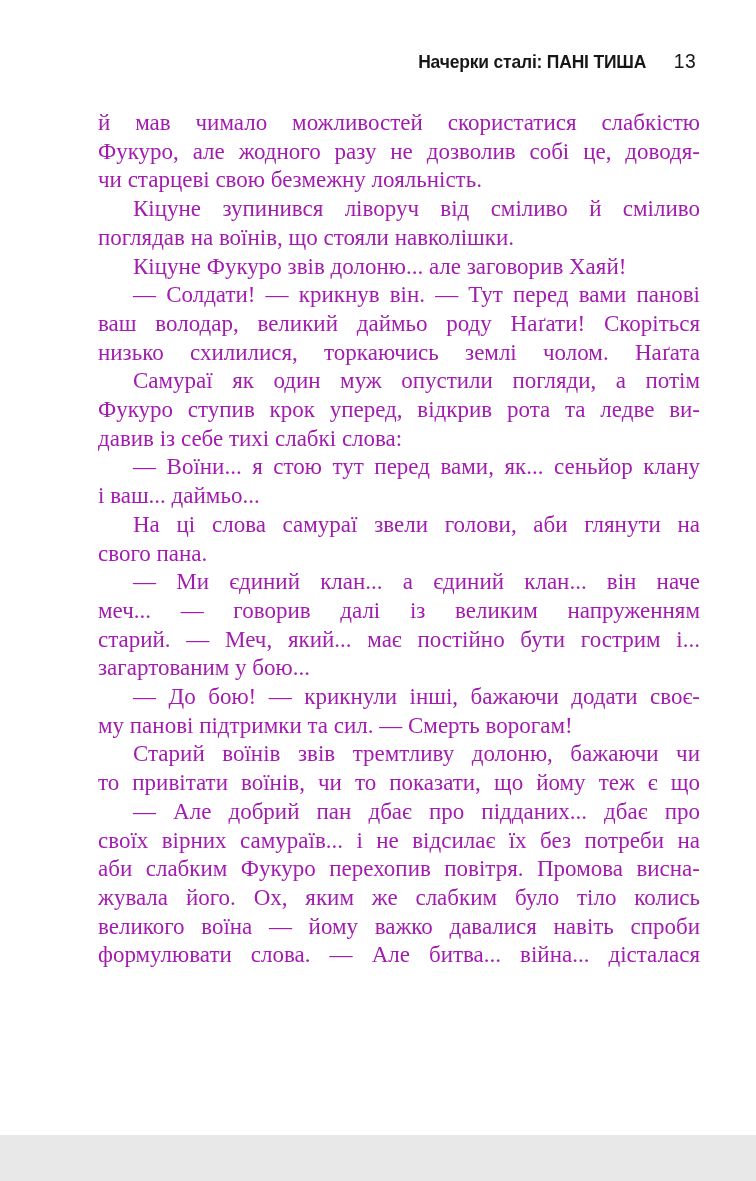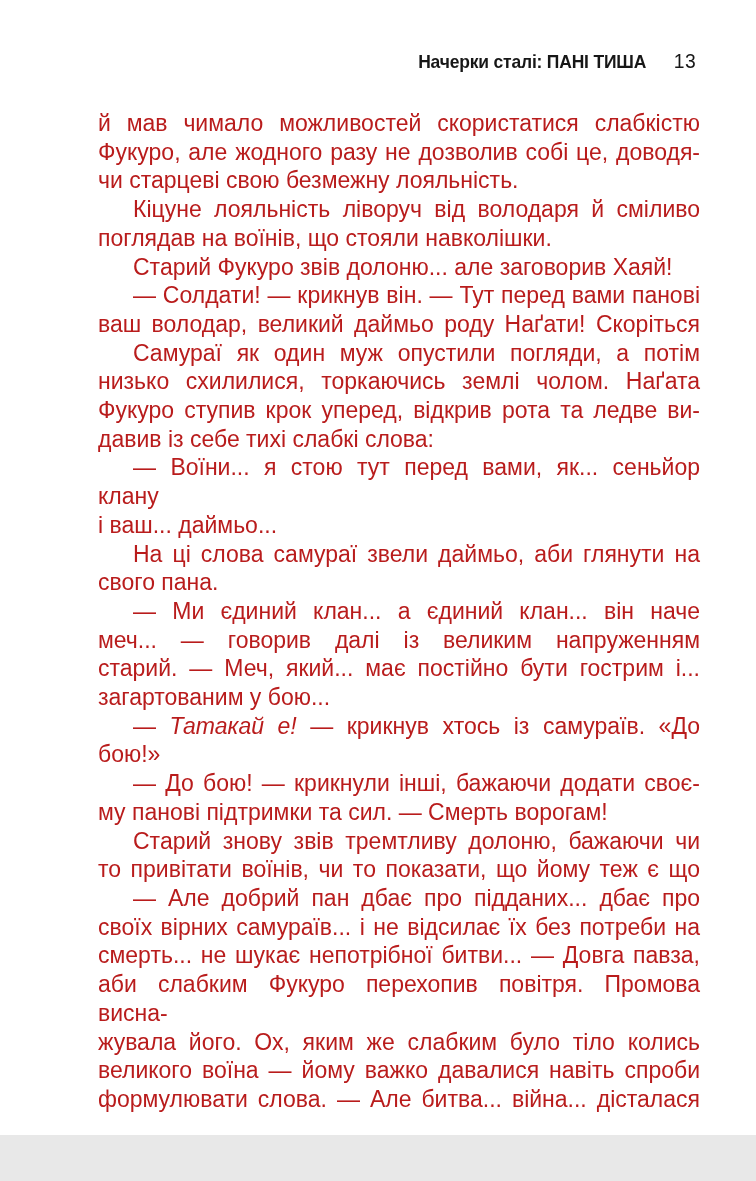--- a/index.html
+++ b/index.html
@@ -28,24 +28,24 @@
     letter-spacing:-0.2px;
   }
   .page-num{
     font-size:21px;
     font-weight:400;
     letter-spacing:0.5px;
   }
   .text-block{
     position:absolute;
     left:98px;top:109px;width:602px;
-    font-family:Liberation Sans, sans-serif;
+    font-family:Liberation Serif, serif;
     font-size:23px;
     line-height:28.7px;
-    color:#b91c1c;
+    color:#a21caf;
   }
   .paragraph{margin:0;}
   .line{
     text-align:justify;
     white-space:normal;
   }
   .line.just{
     text-align:justify;
     text-align-last:justify;
   }
@@ -66,65 +66,61 @@
     <span class="page-num">13</span>
   </div>
 
   <div class="text-block" id="text-block">
       <div class="paragraph">
         <div class="line just"><span>й мав чимало можливостей скористатися слабкістю</span></div>
         <div class="line just"><span>Фукуро, але жодного разу не дозволив собі це, доводя-</span></div>
         <div class="line"><span>чи старцеві свою безмежну лояльність.</span></div>
       </div>
       <div class="paragraph">
-        <div class="line just indent"><span>Кіцуне лояльність ліворуч від володаря й сміливо</span></div>
+        <div class="line just indent"><span>Кіцуне зупинився ліворуч від сміливо й сміливо</span></div>
         <div class="line"><span>поглядав на воїнів, що стояли навколішки.</span></div>
       </div>
       <div class="paragraph">
-        <div class="line indent"><span>Старий Фукуро звів долоню... але заговорив Хаяй!</span></div>
+        <div class="line indent"><span>Кіцуне Фукуро звів долоню... але заговорив Хаяй!</span></div>
       </div>
       <div class="paragraph">
         <div class="line just indent"><span>— Солдати! — крикнув він. — Тут перед вами панові</span></div>
         <div class="line just"><span>ваш володар, великий даймьо роду Наґати! Скоріться</span></div>
       </div>
       <div class="paragraph">
+        <div class="line just"><span>низько схилилися, торкаючись землі чолом. Наґата</span></div>
         <div class="line just indent"><span>Самураї як один муж опустили погляди, а потім</span></div>
-        <div class="line just"><span>низько схилилися, торкаючись землі чолом. Наґата</span></div>
         <div class="line just"><span>Фукуро ступив крок уперед, відкрив рота та ледве ви-</span></div>
         <div class="line"><span>давив із себе тихі слабкі слова:</span></div>
       </div>
       <div class="paragraph">
         <div class="line just indent"><span>— Воїни... я стою тут перед вами, як... сеньйор клану</span></div>
         <div class="line"><span>і ваш... даймьо...</span></div>
       </div>
       <div class="paragraph">
-        <div class="line just indent"><span>На ці слова самураї звели даймьо, аби глянути на</span></div>
+        <div class="line just indent"><span>На ці слова самураї звели голови, аби глянути на</span></div>
         <div class="line"><span>свого пана.</span></div>
       </div>
       <div class="paragraph">
         <div class="line just indent"><span>— Ми єдиний клан... а єдиний клан... він наче</span></div>
         <div class="line just"><span>меч... — говорив далі із великим напруженням</span></div>
         <div class="line just"><span>старий. — Меч, який... має постійно бути гострим і...</span></div>
         <div class="line"><span>загартованим у бою...</span></div>
       </div>
       <div class="paragraph">
-        <div class="line just indent"><span>— </span><em>Татакай е!</em><span> — крикнув хтось із самураїв. «До бою!»</span></div>
-      </div>
-      <div class="paragraph">
         <div class="line just indent"><span>— До бою! — крикнули інші, бажаючи додати своє-</span></div>
         <div class="line"><span>му панові підтримки та сил. — Смерть ворогам!</span></div>
       </div>
       <div class="paragraph">
-        <div class="line just indent"><span>Старий знову звів тремтливу долоню, бажаючи чи</span></div>
+        <div class="line just indent"><span>Старий воїнів звів тремтливу долоню, бажаючи чи</span></div>
         <div class="line just"><span>то привітати воїнів, чи то показати, що йому теж є що</span></div>
       </div>
       <div class="paragraph">
         <div class="line just indent"><span>— Але добрий пан дбає про підданих... дбає про</span></div>
         <div class="line just"><span>своїх вірних самураїв... і не відсилає їх без потреби на</span></div>
-        <div class="line just"><span>смерть... не шукає непотрібної битви... — Довга павза,</span></div>
         <div class="line just"><span>аби слабким Фукуро перехопив повітря. Промова висна-</span></div>
         <div class="line just"><span>жувала його. Ох, яким же слабким було тіло колись</span></div>
         <div class="line just"><span>великого воїна — йому важко давалися навіть спроби</span></div>
         <div class="line just"><span>формулювати слова. — Але битва... війна... дісталася</span></div>
       </div>
     </div>
 
 </div>
 
 </body></html>

